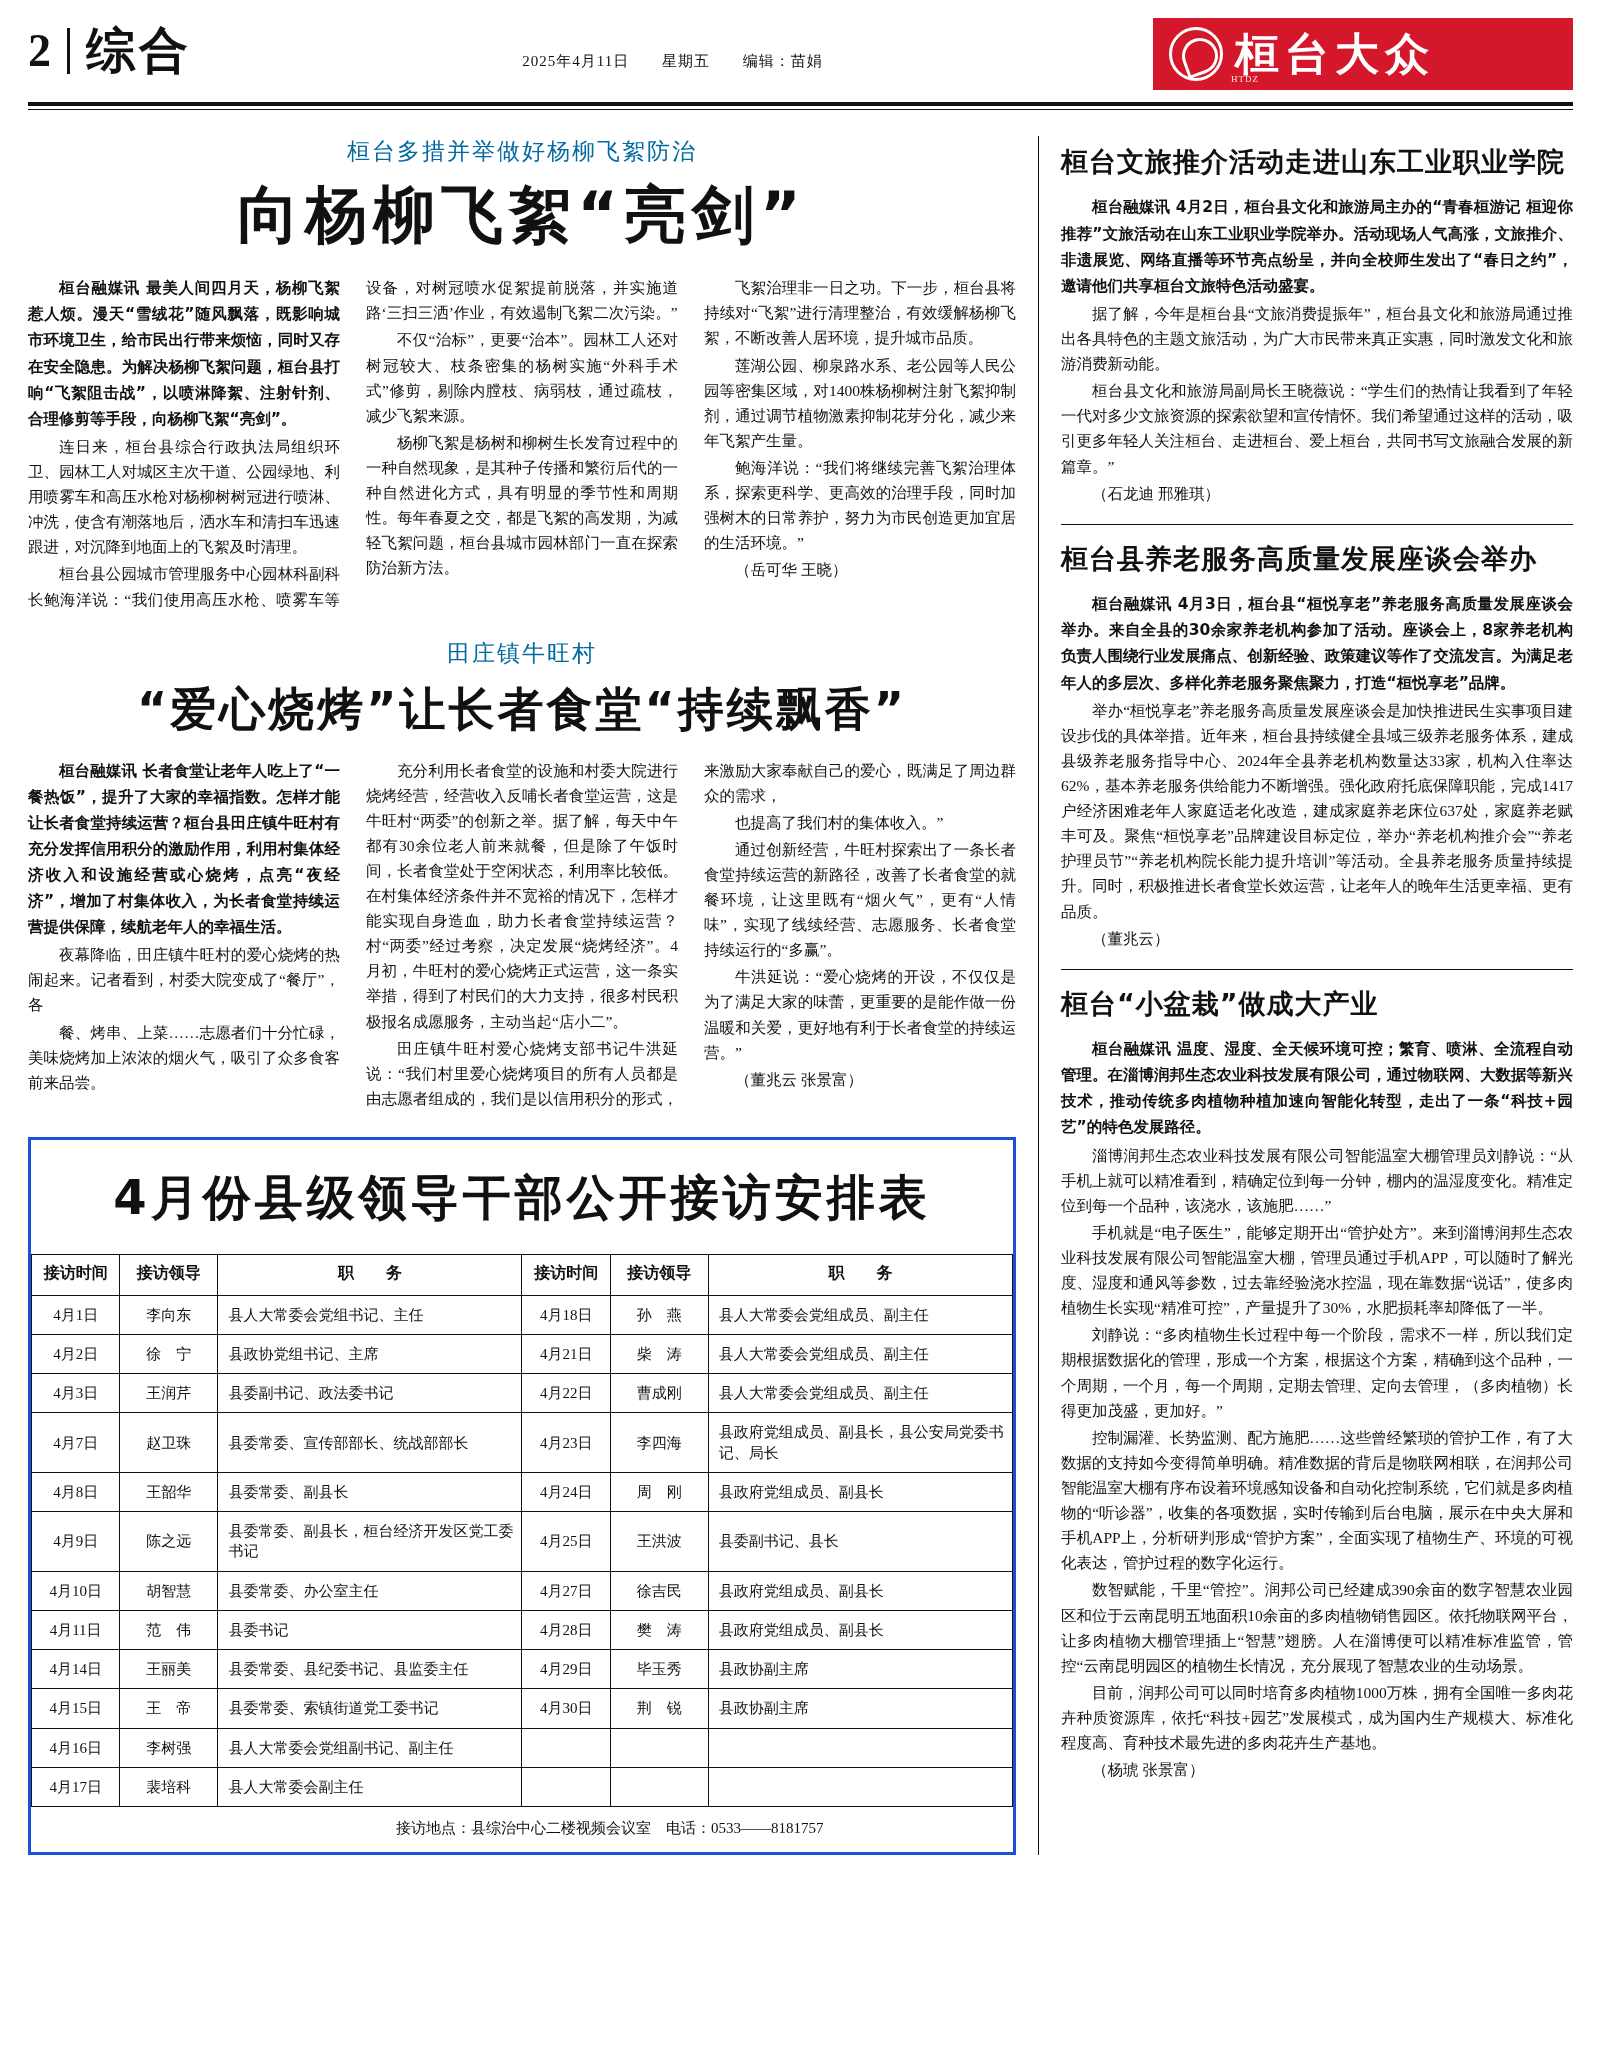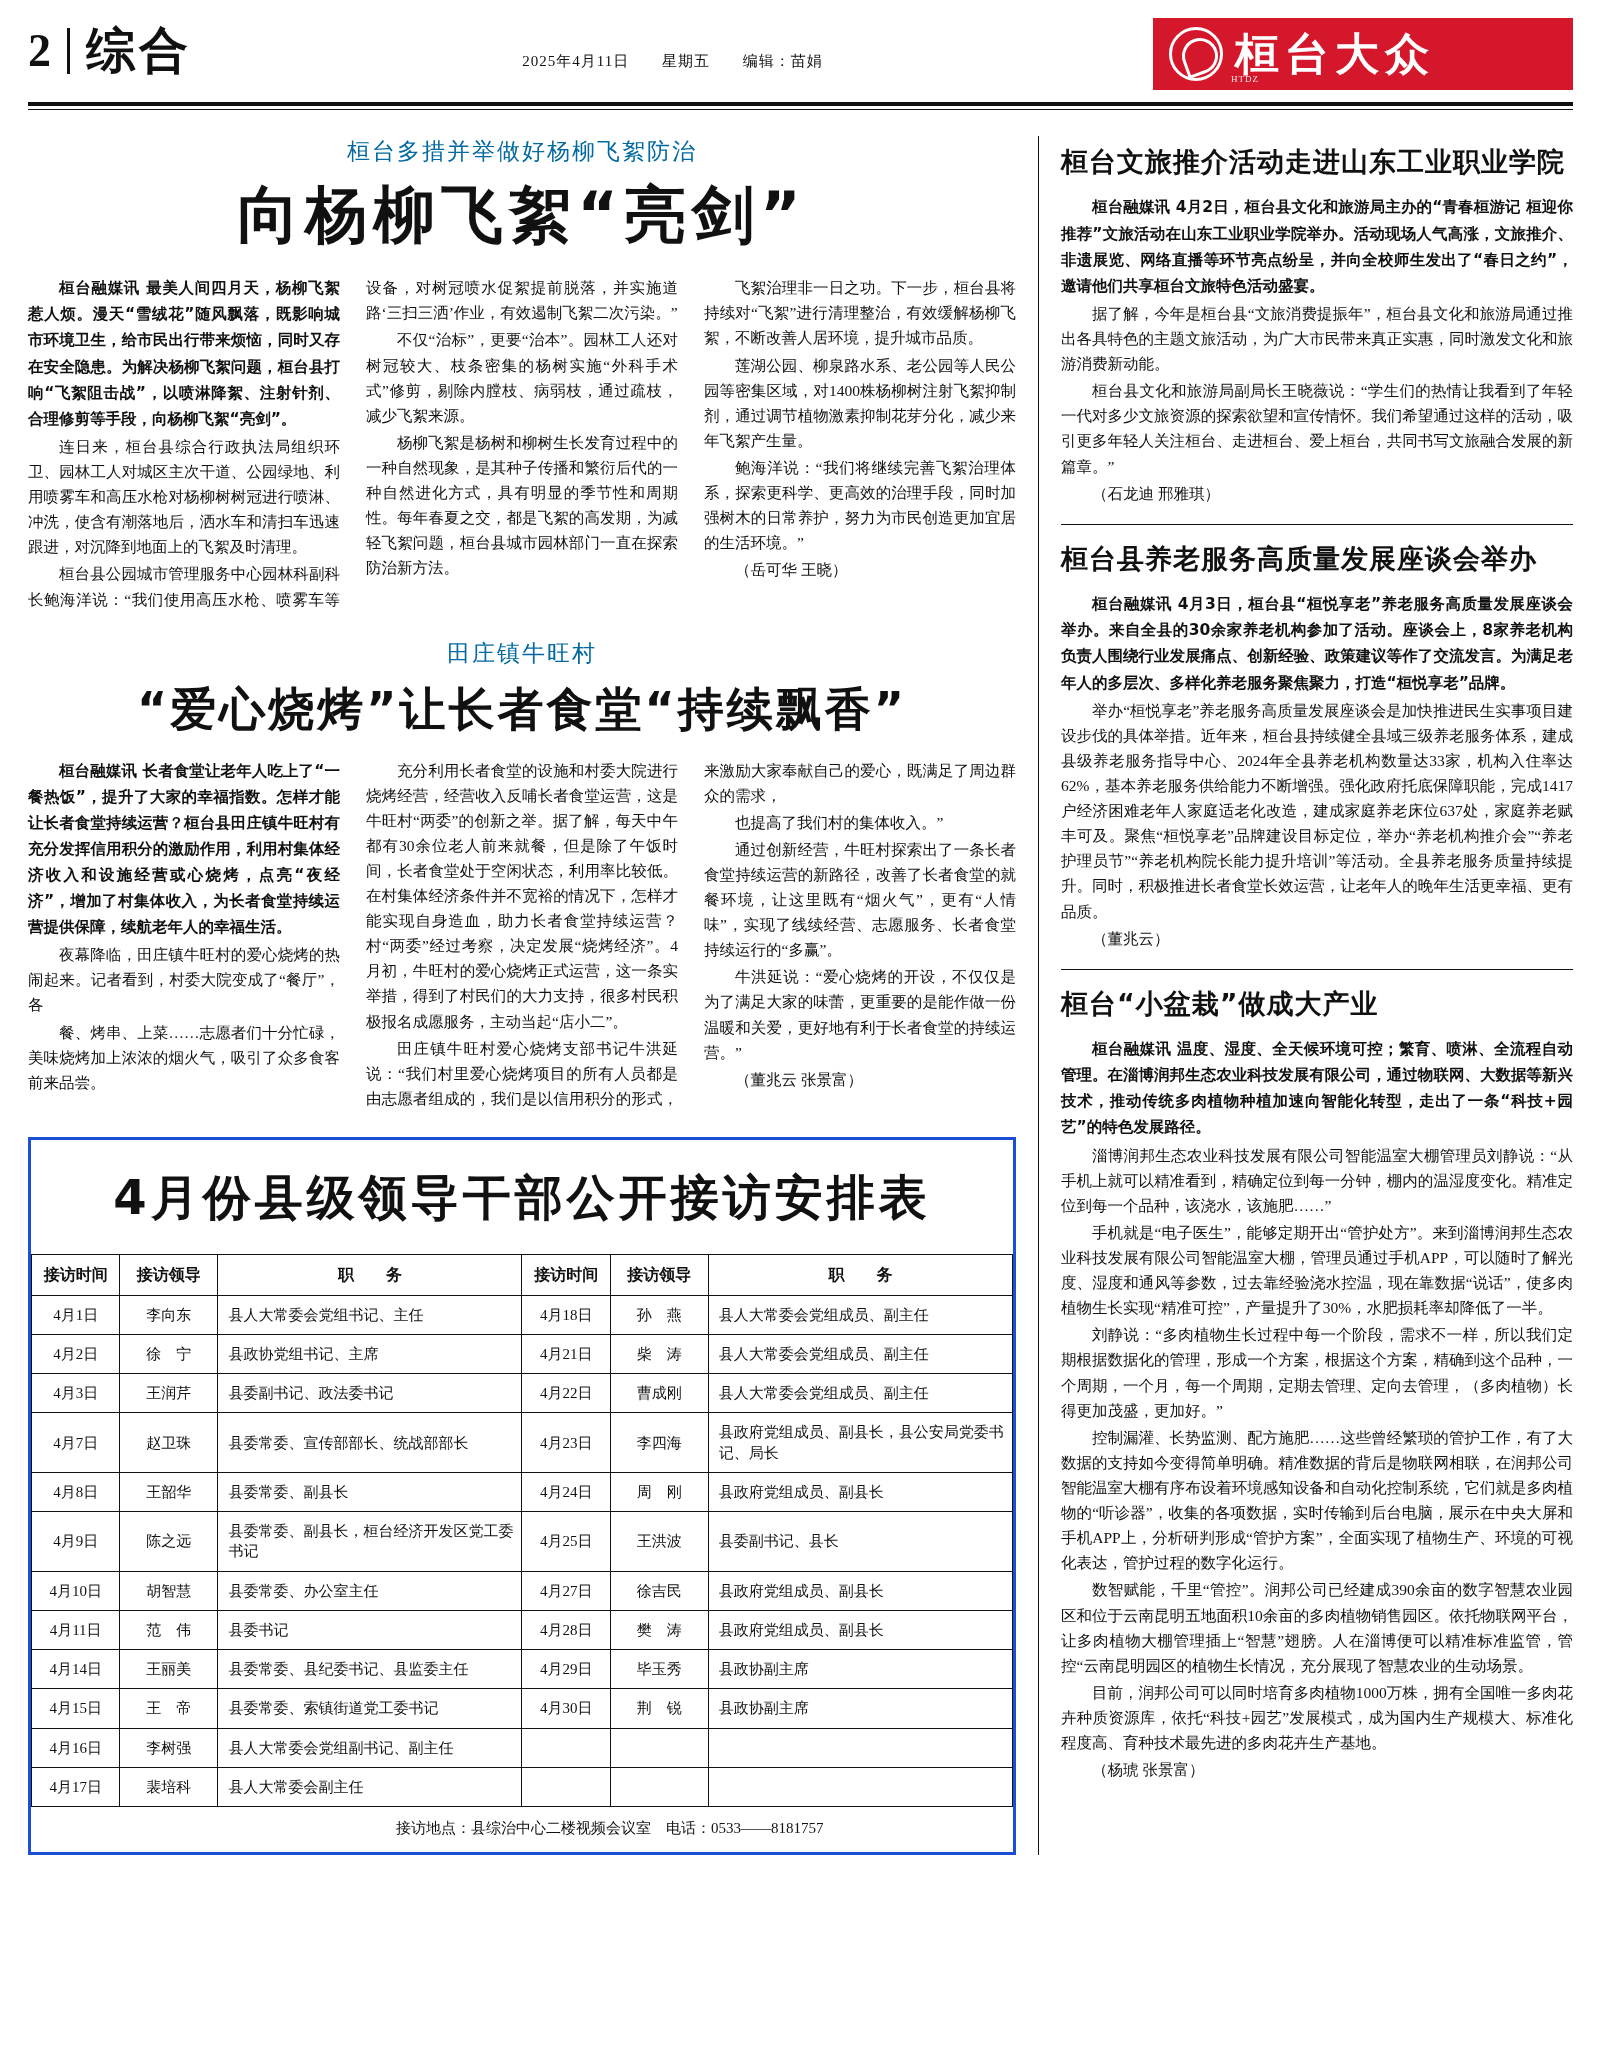--- a/index.html
+++ b/index.html
@@ -97,21 +97,21 @@
   .table-title {
     text-align: center; font-size: 48px; font-weight: 700; letter-spacing: 4px;
     font-family: "DejaVu Sans", sans-serif; padding: 26px 0 24px 0;
   }
   table.sched { width: 100%; border-collapse: collapse; font-size: 15px; }
   table.sched th, table.sched td {
     border: 1px solid #111; padding: 9px 6px; text-align: center;
     font-family: "Liberation Serif", "DejaVu Serif", serif;
     line-height: 1.35;
   }
-  table.sched th { font-weight: 700; font-family: Liberation Serif, serif; font-size: 16px;}
+  table.sched th { font-weight: 700; font-family: Liberation Mono, monospace; font-size: 16px;}
   table.sched td.job { text-align: left; padding-left: 10px; }
   table.sched .colA { width: 9%; }
   table.sched .colB { width: 10%; }
   table.sched .colC { width: 31%; }
   .table-foot {
     font-size: 15px; padding: 12px 10px 14px 10px;
     font-family: "Liberation Serif", serif;
   }
   .table-foot-inner { padding-left: 355px; }
 </style>

